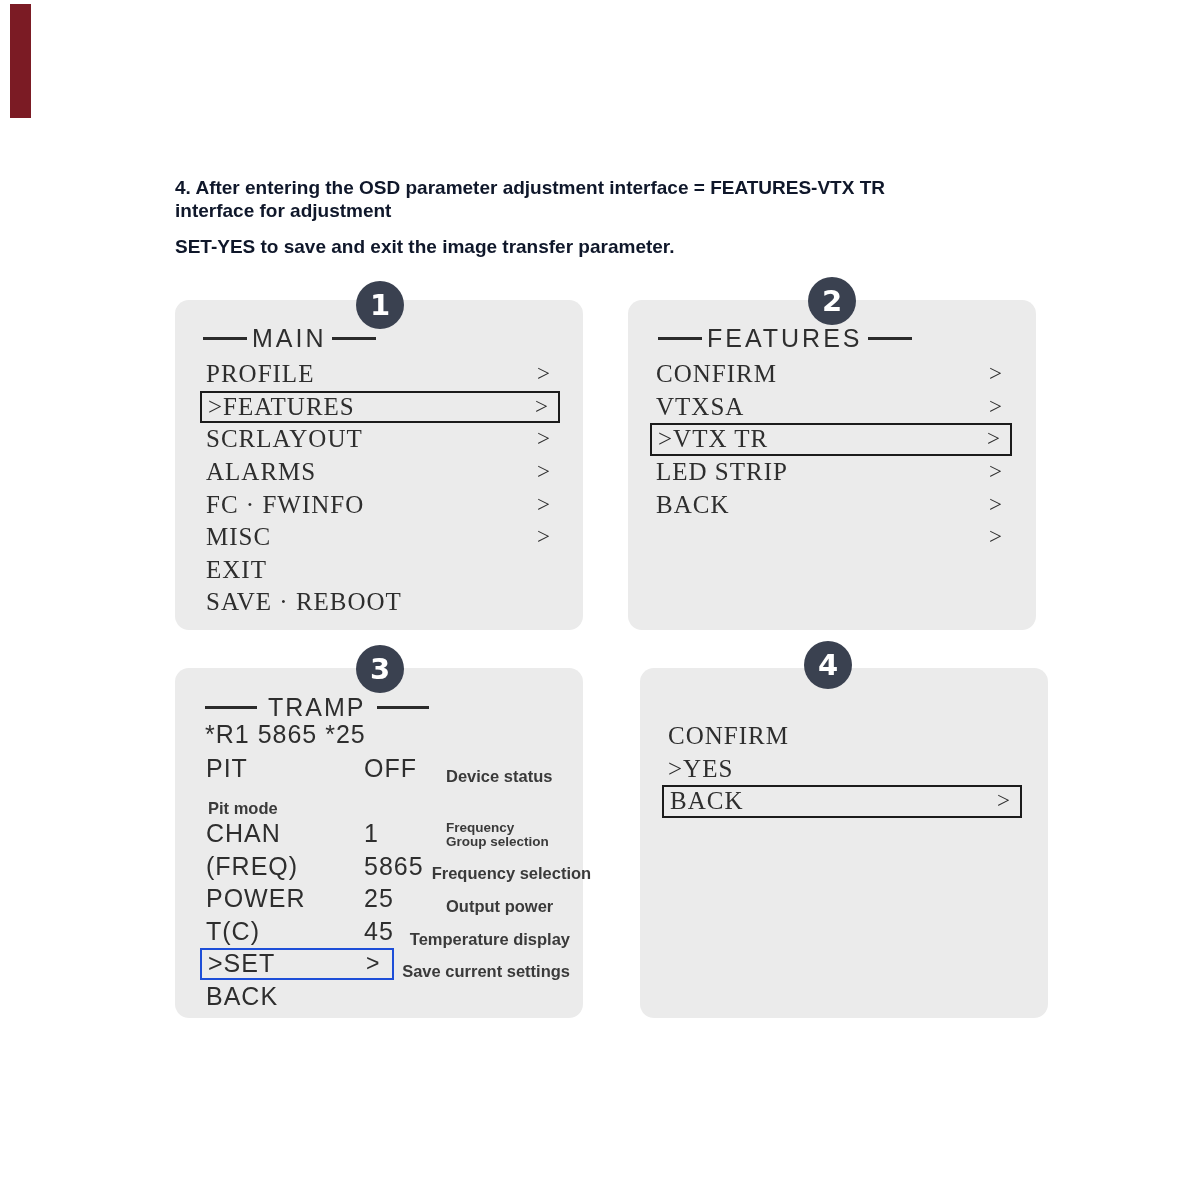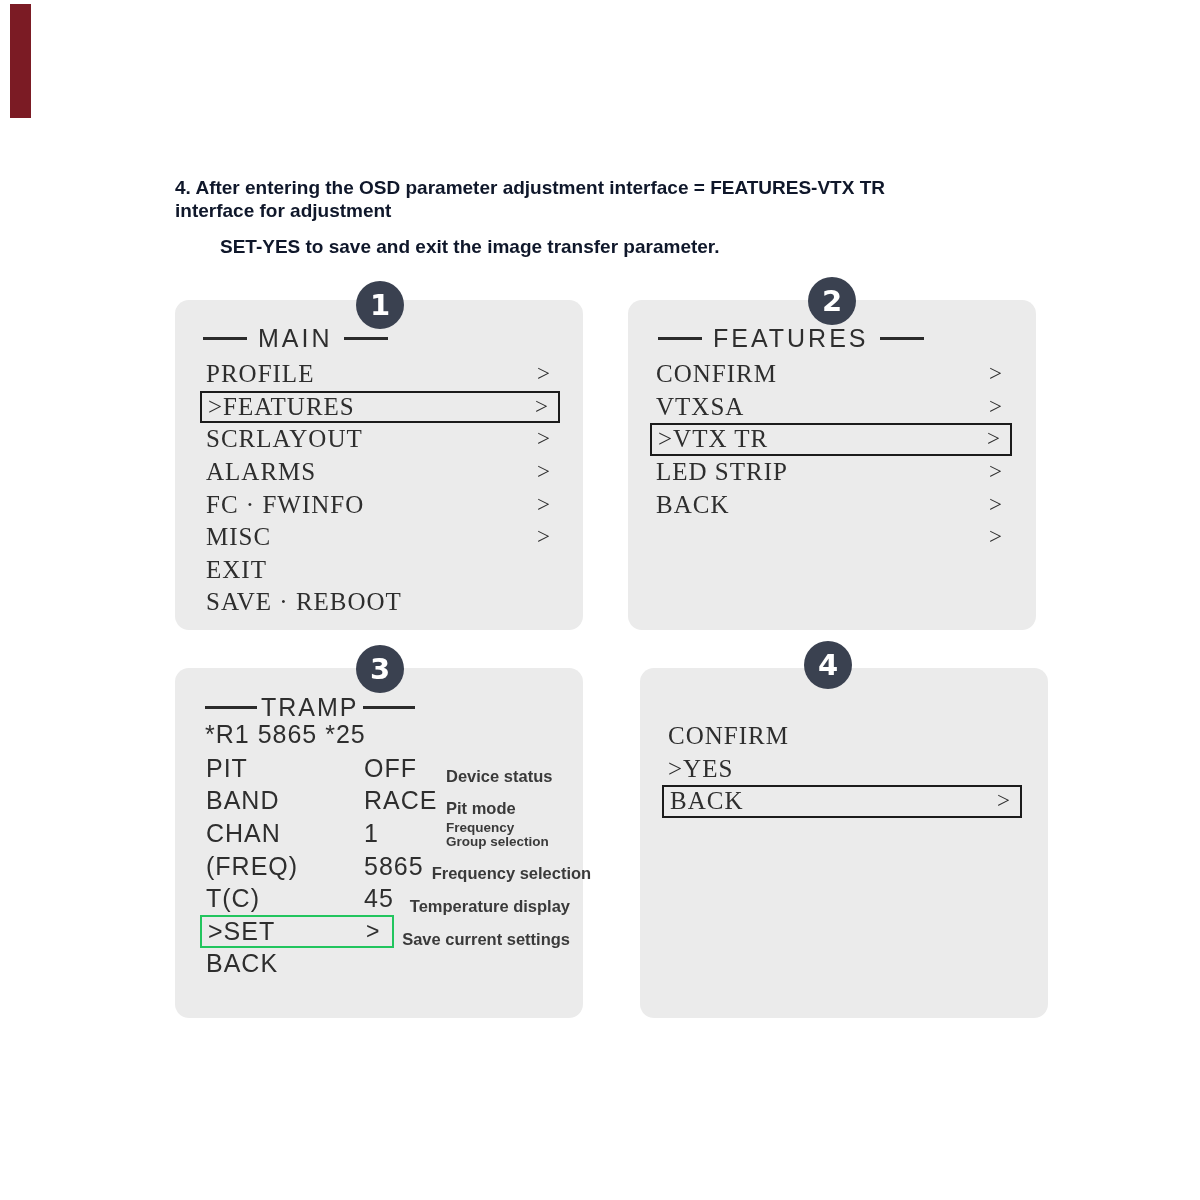--- a/index.html
+++ b/index.html
@@ -3,59 +3,59 @@
 <meta charset="utf-8">
 <style>
   html,body{margin:0;padding:0;}
   body{
     width:1200px;height:1200px;background:#ffffff;position:relative;
     font-family:"Liberation Sans", sans-serif;color:#2e2e2e;overflow:hidden;
   }
   .red-bar{position:absolute;left:10px;top:4px;width:21px;height:114px;background:#7b1b24;}
   .desc{position:absolute;left:175px;top:176px;width:780px;font-weight:bold;font-size:19px;line-height:23px;color:#0f172a;}
   .desc p{margin:0;}
-  .desc .p2{margin-top:13px;margin-left:45px;}
+  .desc .p2{margin-top:13px;}
 
   .panel{position:absolute;background:#ebebeb;border-radius:14px;}
   #panel-main{left:175px;top:300px;width:408px;height:330px;}
   #panel-features{left:628px;top:300px;width:408px;height:330px;}
   #panel-tramp{left:175px;top:668px;width:408px;height:350px;}
   #panel-confirm{left:628px;top:668px;width:408px;height:350px;margin-left:12px;}
 
   .badge{
     position:absolute;width:48px;height:48px;border-radius:50%;
     background:#3a4150;color:#ffffff;display:flex;align-items:center;justify-content:center;
     font-size:29px;font-weight:bold;font-family:"DejaVu Sans", sans-serif;z-index:5;
   }
   #badge-1{left:356px;top:281px;}
   #badge-2{left:808px;top:277px;}
   #badge-3{left:356px;top:645px;}
   #badge-4{left:804px;top:641px;}
 
   .osd{font-size:25px;letter-spacing:1px;color:#2e2e2e;white-space:nowrap;}
-  .osd-title{position:absolute;display:flex;align-items:center;gap:11px;}
+  .osd-title{position:absolute;display:flex;align-items:center;gap:5px;}
   .osd-title .t-text{font-size:25px;letter-spacing:3px;}
   .dash{height:3px;background:#2b2b2b;width:44px;}
 
   .menu-rows{position:absolute;display:flex;flex-direction:column;}
   .menu-row{
     height:32.6px;display:flex;align-items:center;justify-content:space-between;
     box-sizing:border-box;padding:0 10px 0 6px;font-family:Liberation Serif, serif;
   }
   .menu-row.boxed{border:2px solid #1b1b1b;}
   .chev{font-size:23px;letter-spacing:0;}
 
   
   .status-line{position:absolute;left:30px;top:52px;}
   .tramp-rows{position:absolute;left:25px;top:84px;width:370px;display:flex;flex-direction:column;}
   .tramp-row{height:32.6px;display:flex;align-items:stretch;}
   .row-main{
     width:238px;box-sizing:border-box;display:flex;align-items:center;padding-left:6px;
   }
-  .row-main.boxed{border:2px solid #22c55e;}
+  .row-main.boxed{border:2px solid #1d4ed8;}
   .row-main .lbl{width:158px;}
   .row-main .val{flex:1;}
   .note-block{
     flex:1;display:flex;flex-direction:column;justify-content:flex-end;
     font-weight:bold;color:#3a3a3a;padding-left:8px;
   }
   .note{font-size:16.5px;line-height:18px;white-space:nowrap;}
   .note.small{font-size:13.5px;line-height:14.5px;}
 </style>
 </head>
@@ -144,41 +144,37 @@
       <span class="osd chev">&gt;</span>
     </div>
     <div class="menu-row">
       <span class="osd"></span>
       <span class="osd chev">&gt;</span>
     </div>
   </div>
 </div>
 
 <div class="panel" id="panel-tramp">
-  <div class="osd-title" style="left:30px;top:25px;gap:4px;">
+  <div class="osd-title" style="left:30px;top:25px;gap:11px;">
     <span class="dash" style="width:52px;"></span>
     <span class="osd t-text" style="letter-spacing:2px;">TRAMP</span>
     <span class="dash" style="width:52px;"></span>
   </div>
   <div class="osd status-line">*R1 5865 *25</div>
   <div class="tramp-rows">
     <div class="tramp-row">
       <div class="row-main">
         <span class="osd lbl">PIT</span>
         <span class="osd val">OFF</span>
       </div>
       <div class="note-block">
         <span class="note">Device status</span>
       </div>
     </div>
     <div class="tramp-row">
-      <div class="row-main">
-        <span class="osd lbl">BAND</span>
-        <span class="osd val">RACE</span>
-      </div>
       <div class="note-block">
         <span class="note">Pit mode</span>
       </div>
     </div>
     <div class="tramp-row">
       <div class="row-main">
         <span class="osd lbl">CHAN</span>
         <span class="osd val">1</span>
       </div>
       <div class="note-block">
@@ -186,20 +182,29 @@
         <span class="note small">Group selection</span>
       </div>
     </div>
     <div class="tramp-row">
       <div class="row-main">
         <span class="osd lbl">(FREQ)</span>
         <span class="osd val">5865</span>
       </div>
       <div class="note-block">
         <span class="note">Frequency selection</span>
+      </div>
+    </div>
+    <div class="tramp-row">
+      <div class="row-main">
+        <span class="osd lbl">POWER</span>
+        <span class="osd val">25</span>
+      </div>
+      <div class="note-block">
+        <span class="note">Output power</span>
       </div>
     </div>
     <div class="tramp-row">
       <div class="row-main">
         <span class="osd lbl">T(C)</span>
         <span class="osd val">45</span>
       </div>
       <div class="note-block">
         <span class="note">Temperature display</span>
       </div>

